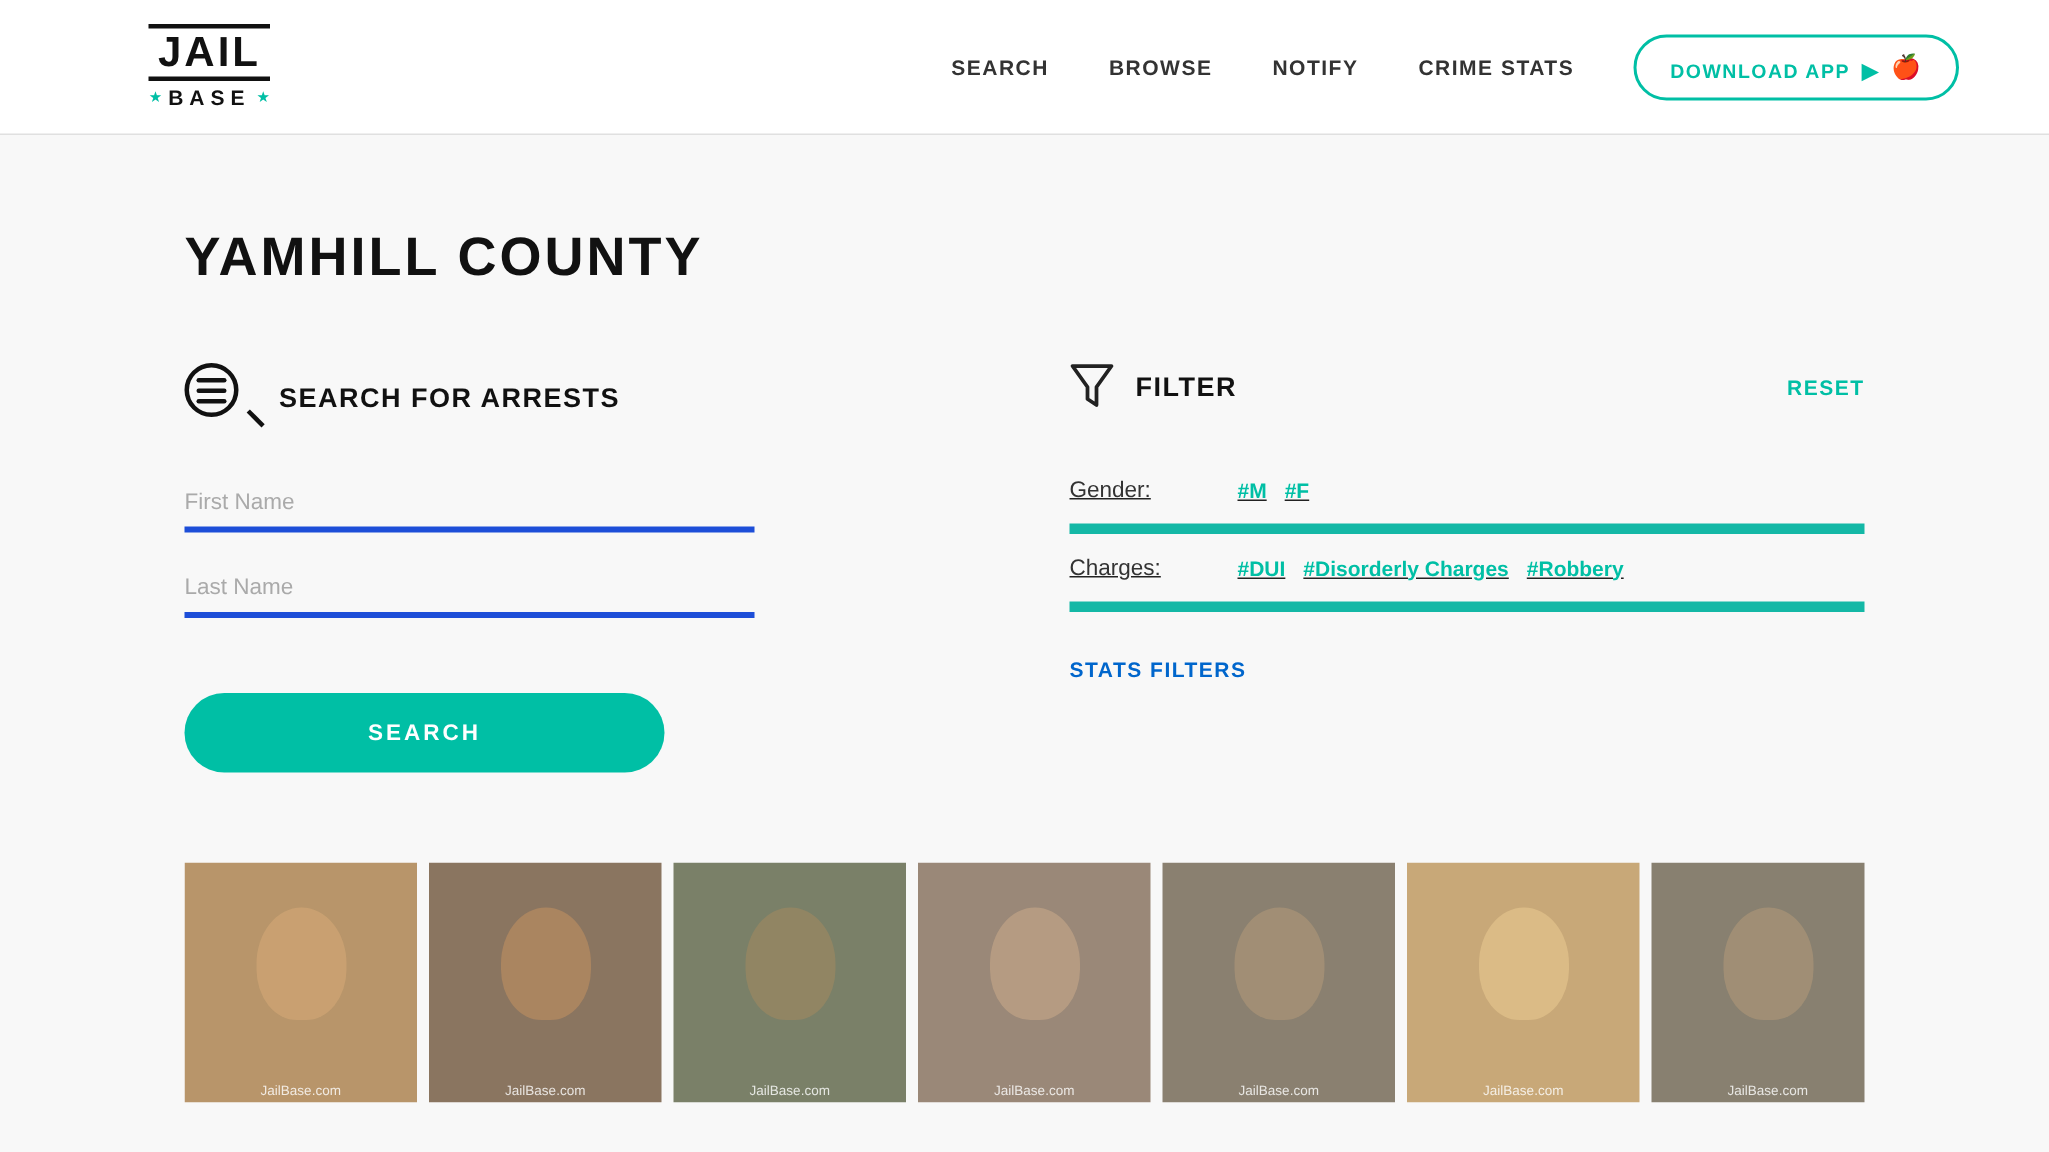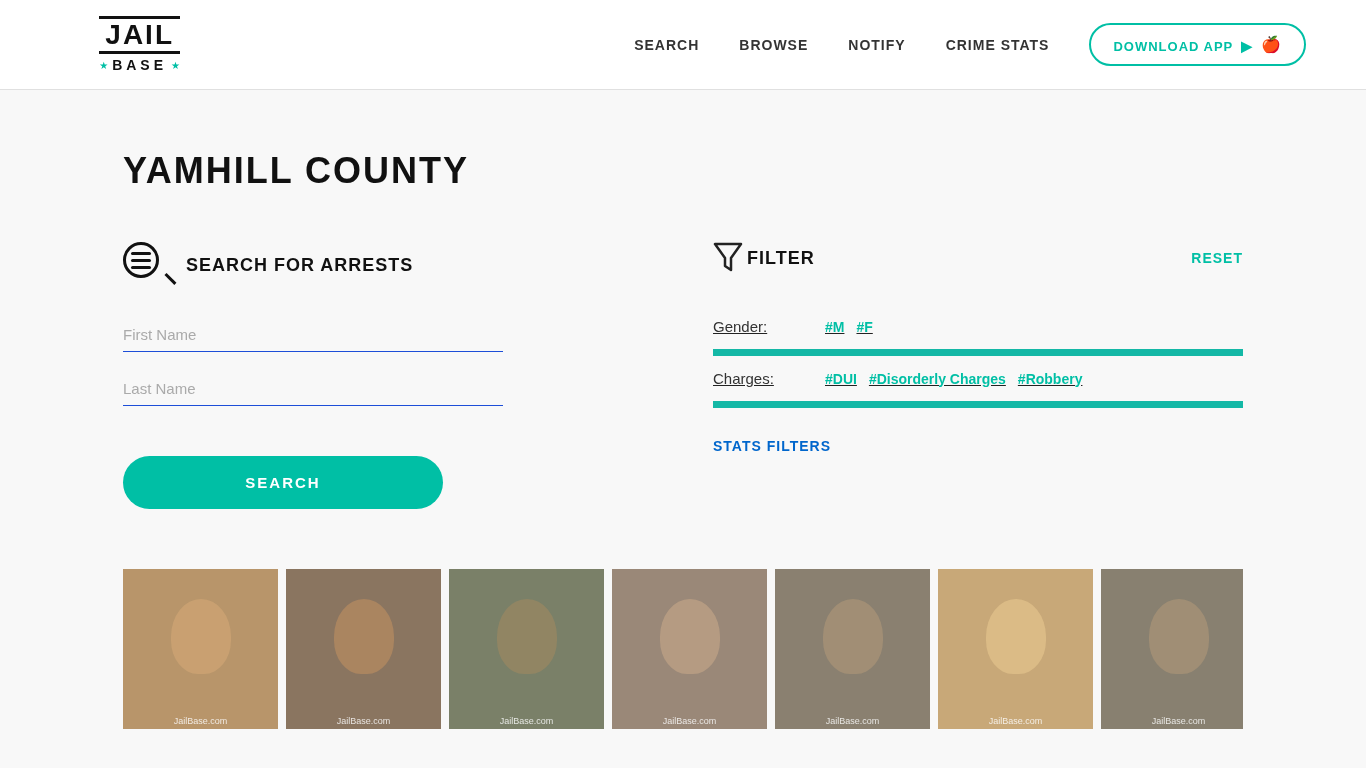--- a/index.html
+++ b/index.html
@@ -175,21 +175,21 @@
     }
 
     .input-group {
       margin-bottom: 20px;
     }
 
     .input-group input {
       width: 100%;
       max-width: 380px;
       border: none;
-      border-bottom: 1px solid #1d4ed8;
+      border-bottom: 4px solid #1d4ed8;
       outline: none;
       font-size: 15px;
       padding: 8px 0;
       background: transparent;
       color: #555;
     }
 
     .input-group input::placeholder {
       color: #aaa;
     }
@@ -216,21 +216,21 @@
     .filter-header {
       display: flex;
       align-items: center;
       justify-content: space-between;
       margin-bottom: 30px;
     }
 
     .filter-header-left {
       display: flex;
       align-items: center;
-      gap: 4px;
+      gap: 14px;
     }
 
     
     .funnel-icon {
       width: 30px;
       height: 32px;
     }
 
     .funnel-icon svg {
       width: 30px;

